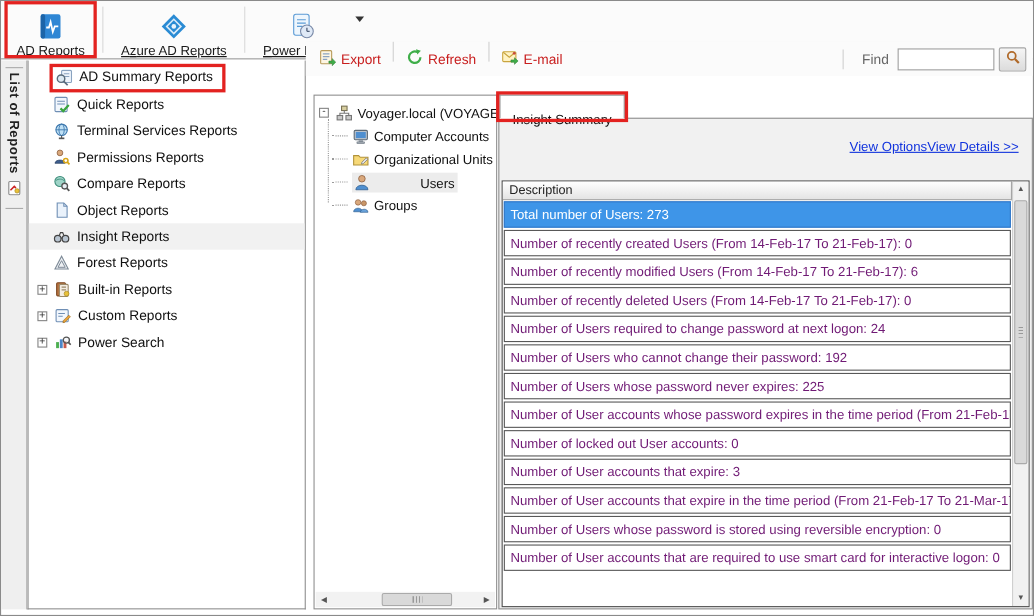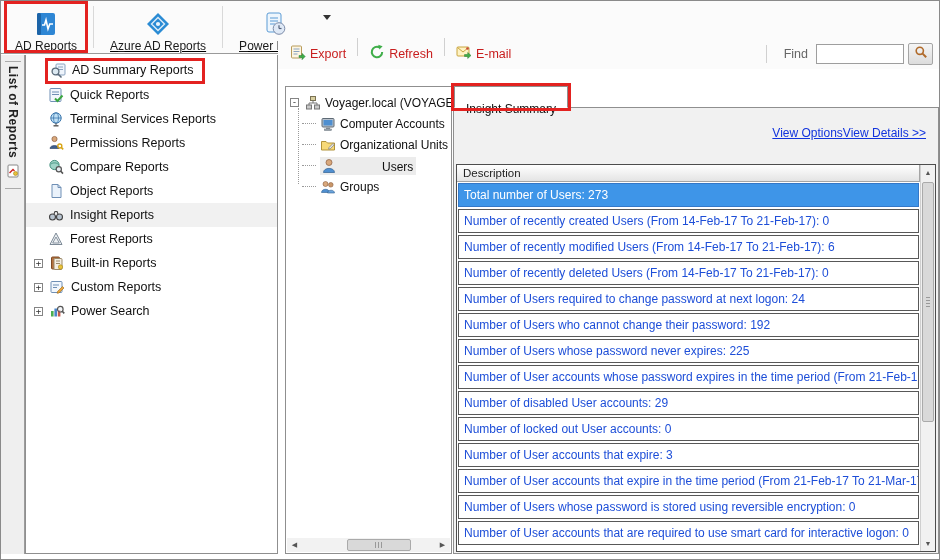--- a/index.html
+++ b/index.html
@@ -61,21 +61,21 @@
   .rtab { position:absolute; left:453px; top:85px; height:22px; background:#fff; border:1px solid #8f8f8f; border-bottom:1px solid #fff; padding:15px 11px 0; font-size:12px; color:#111; cursor:pointer; z-index:2; }
   .rpanel { position:absolute; left:452px; top:106px; width:486px; height:447px; border:1px solid #8f8f8f; background:#f1f1f1; overflow:hidden; }
   .rheader { height:56px; padding:10px 8px 0 12px; }
   .instruction { font-size:12.5px; font-weight:bold; color:#000; white-space:nowrap; overflow:hidden; letter-spacing:-0.2px; }
   .links { display:flex; justify-content:flex-end; margin-top:8px; padding-right:4px; }
   .links a { font-size:12px; color:#1133dd; text-decoration:underline; cursor:pointer; white-space:nowrap; }
 
   .table { position:absolute; left:2px; right:2px; top:56px; bottom:1px; border:1px solid #4d4d4d; background:#fff; overflow:hidden; }
   .thead { height:17px; line-height:16px; background:linear-gradient(#ffffff,#e4e4e4); border-bottom:1px solid #a5a5a5; border-right:1px solid #a5a5a5; font-size:11.5px; color:#222; padding-left:6px; margin-right:15px; }
   .rows { margin-right:15px; }
-  .trow { height:24px; line-height:22px; margin:1px 1px 2px 1px; border:1px solid #585858; padding-left:5px; font-size:12px; color:#1d4ed8; white-space:nowrap; overflow:hidden; cursor:pointer; background:#fff; }
+  .trow { height:24px; line-height:22px; margin:1px 1px 2px 1px; border:1px solid #585858; padding-left:5px; font-size:12px; color:#701a75; white-space:nowrap; overflow:hidden; cursor:pointer; background:#fff; }
   .trow.selected { background:#3e95e8; border-color:#3478c8; color:#fff; }
   .vscroll { position:absolute; right:0; top:0; bottom:0; width:15px; background:#f1f1f1; border-left:1px solid #cfcfcf; }
   .sb-btn { height:15px; display:flex; align-items:center; justify-content:center; font-size:7px; color:#555; cursor:pointer; }
   .sb-btn.down { position:absolute; bottom:0; left:0; right:0; }
   .sb-thumb { position:absolute; left:1px; right:1px; top:17px; height:240px; background:#d9d9d9; border:1px solid #aaa; border-radius:2px; cursor:pointer; }
   .sb-thumb:after { content:""; position:absolute; top:50%; margin-top:-5px; left:3px; right:3px; height:10px; background:repeating-linear-gradient(0deg,#999 0 1px,transparent 1px 3px); }
 </style>
 </head>
 <body>
 
@@ -393,21 +393,20 @@
       <div class="thead">Description</div>
       <div class="rows">
         <div class="trow selected"><span>Total number of Users: 273</span></div>
         <div class="trow"><span>Number of recently created Users (From 14-Feb-17 To 21-Feb-17): 0</span></div>
         <div class="trow"><span>Number of recently modified Users (From 14-Feb-17 To 21-Feb-17): 6</span></div>
         <div class="trow"><span>Number of recently deleted Users (From 14-Feb-17 To 21-Feb-17): 0</span></div>
         <div class="trow"><span>Number of Users required to change password at next logon: 24</span></div>
         <div class="trow"><span>Number of Users who cannot change their password: 192</span></div>
         <div class="trow"><span>Number of Users whose password never expires: 225</span></div>
         <div class="trow"><span>Number of User accounts whose password expires in the time period (From 21-Feb-17 To 21-M...</span></div>
-        <div class="trow"><span>Number of disabled User accounts: 29</span></div>
         <div class="trow"><span>Number of locked out User accounts: 0</span></div>
         <div class="trow"><span>Number of User accounts that expire: 3</span></div>
         <div class="trow"><span>Number of User accounts that expire in the time period (From 21-Feb-17 To 21-Mar-17): 0</span></div>
         <div class="trow"><span>Number of Users whose password is stored using reversible encryption: 0</span></div>
         <div class="trow"><span>Number of User accounts that are required to use smart card for interactive logon: 0</span></div>
       </div>
       <div class="vscroll">
         <div class="sb-btn">▲</div>
         <div class="sb-thumb"></div>
         <div class="sb-btn down">▼</div>

